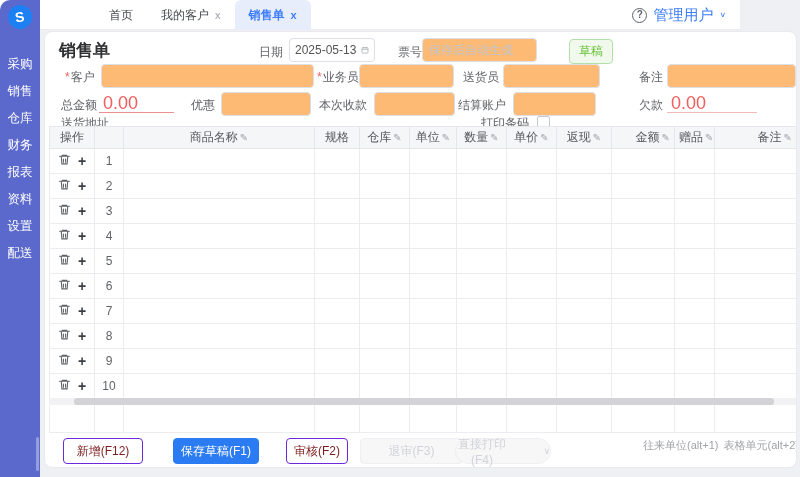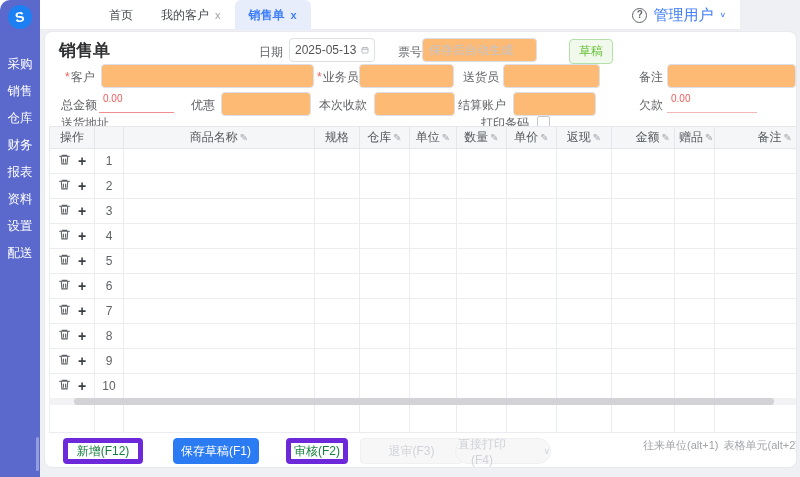--- a/index.html
+++ b/index.html
@@ -31,21 +31,21 @@
   
   .panel { position:absolute; left:44px; top:31px; width:753px; height:437px; background:#fff; border:1px solid #e9e9ee; border-radius:8px; overflow:hidden; }
   .page-title { position:absolute; left:14px; top:7px; font-size:17px; font-weight:bold; color:#303133; }
   .flabel { position:absolute; color:#606266; font-size:12px; white-space:nowrap; }
   .req::before { content:"*"; color:#f25d5d; margin-right:1px; }
   .tinput { position:absolute; height:24px; border:1px solid #dcdfe6; border-radius:4px; font-size:12px; color:#555; padding:0 6px; background:#fdba74; outline:none; font-family:inherit; }
   .tinput::placeholder { color:#c0c4cc; }
   .date-wrap { position:absolute; left:244px; top:6px; width:86px; height:24px; border:1px solid #dcdfe6; border-radius:4px; display:flex; align-items:center; padding:8px 5px; gap:4px; }
   .date-wrap input { border:none; outline:none; width:62px; font-size:12px; color:#555; font-family:inherit; }
   .tag-draft { position:absolute; left:524px; top:7px; padding:3px 9px; background:#f0f9eb; border:1px solid #b3dfa8; border-radius:4px; color:#67c23a; font-size:12px; }
-  .uline-val { position:absolute; height:20px; font-size:10px; color:#f25d5d; padding-left:4px; }
+  .uline-val { position:absolute; height:20px; font-size:18px; color:#f25d5d; padding-left:4px; }
   .uline-val.total { border-bottom:1px solid #ee8f8f; }
   .uline-val.debt { border-bottom:1px solid #f5b8b8; }
   .addr-line { position:absolute; left:68px; top:82px; width:366px; height:15px; border-bottom:1px solid #b9bdc4; }
   .cbx { position:absolute; left:492px; top:84px; width:13px; height:13px; appearance:none; border:1px solid #c5c8cd; border-radius:2px; background:#fff; }
   
   table { border-collapse:collapse; table-layout:fixed; }
   .grid { position:absolute; left:4px; top:94px; width:747px; }
   .grid th { height:22px; background:#f5f6f8; border:1px solid #e6e7ea; font-weight:normal; color:#55585c; font-size:12px; padding:0 4px; white-space:nowrap; overflow:hidden; }
   .grid td { height:25px; border:1px solid #ebecef; font-size:12px; color:#606266; padding:0 4px; }
   .th-right { text-align:right; }
@@ -53,21 +53,21 @@
   .op-cell { text-align:center; }
   .rowicon { display:inline-block; cursor:pointer; vertical-align:middle; }
   .rowicon.plus { font-size:14px; color:#3a3d42; margin-left:7px; font-weight:bold; line-height:10px; }
   .num-cell { text-align:center; color:#55585c; }
   .hscroll { position:absolute; left:4px; top:366px; width:747px; height:7px; background:#f2f2f4; }
   .hscroll .thumb { position:absolute; left:25px; top:0; width:700px; height:7px; background:#d3d3d7; border-radius:3px; }
   .grid2 { position:absolute; left:4px; top:373px; width:747px; }
   .grid2 td { height:27px; border:1px solid #ebecef; border-top:none; }
   
   .fbtn { position:absolute; top:406px; height:26px; border-radius:4px; font-size:12px; display:flex; align-items:center; justify-content:center; cursor:pointer; font-family:inherit; }
-  .fbtn.default { background:#fff; border:5px solid #6d28d9; color:#15803d; }
+  .fbtn.default { background:#fff; border:1px solid #6d28d9; color:#7f1d1d; }
   .fbtn.primary { background:#2b7bf3; border:1px solid #2b7bf3; color:#fff; }
   .fbtn.disabled { background:#f7f7f8; border:1px solid #f0f0f2; color:#d1d3d8; cursor:default; }
   .fbtn.round { border-radius:14px;gap:16px; }
   .hints { position:absolute; left:598px; top:407px; width:158px; overflow:hidden; font-size:11px; line-height:13px; white-space:nowrap; }
   .hints .row { display:flex; gap:5px; }
   .h-gray { color:#a0a3a8; } .h-blue { color:#3d7efc; font-weight:bold; } .h-muted { color:#cfd3d9; }
 </style>
 </head>
 <body>
 

